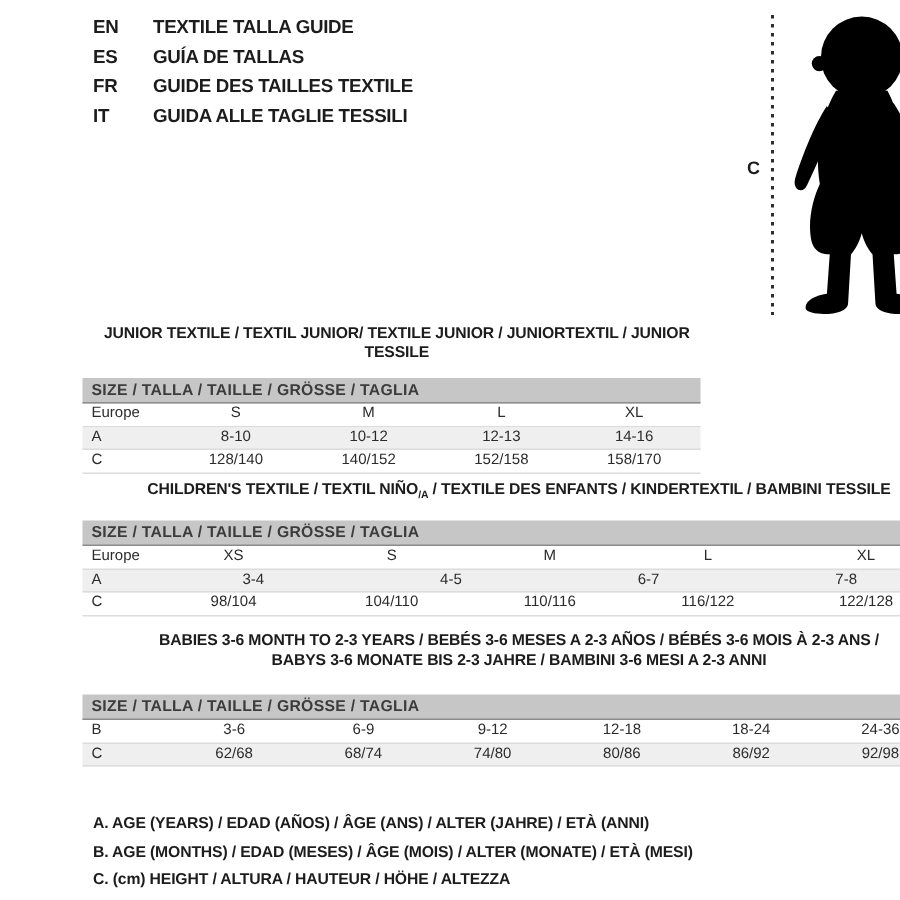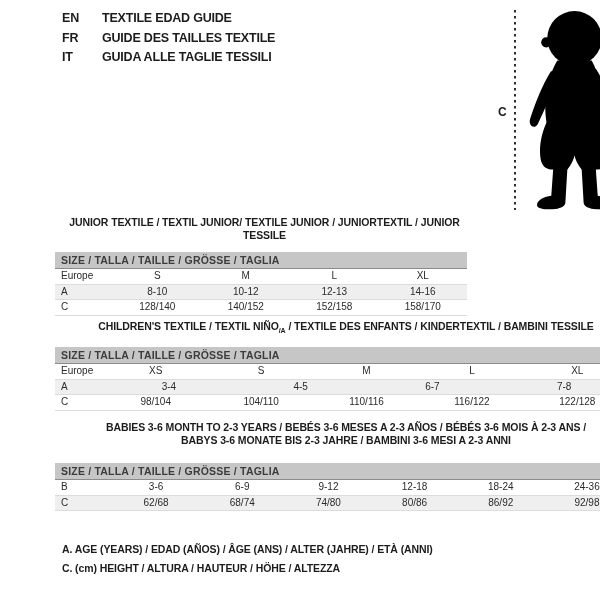--- a/index.html
+++ b/index.html
@@ -42,21 +42,25 @@
   .footnotes { position:absolute; left:22px; top:540px; font-weight:bold; font-size:10.5px; line-height:18.5px; letter-spacing:-0.1px; }
 </style>
 </head>
 <body>
 
 <div class="page">
 
   <div class="lang-list">
     <div class="lang-row">
       <span class="lang-code">EN</span>
-      <span class="lang-title">TEXTILE EDAD GUIDE</span>
+      <span class="lang-title">TEXTILE TALLA GUIDE</span>
+    </div>
+    <div class="lang-row">
+      <span class="lang-code">ES</span>
+      <span class="lang-title">GUÍA DE TALLAS</span>
     </div>
     <div class="lang-row">
       <span class="lang-code">FR</span>
       <span class="lang-title">GUIDE DES TAILLES TEXTILE</span>
     </div>
     <div class="lang-row">
       <span class="lang-code">IT</span>
       <span class="lang-title">GUIDA ALLE TAGLIE TESSILI</span>
     </div>
   </div>
@@ -158,16 +162,17 @@
       <span class="t-cell">68/74</span>
       <span class="t-cell">74/80</span>
       <span class="t-cell">80/86</span>
       <span class="t-cell">86/92</span>
       <span class="t-cell">92/98</span>
     </div>
   </div>
 
   <div class="footnotes">
     <div>A. AGE (YEARS) / EDAD (AÑOS) / ÂGE (ANS) / ALTER (JAHRE) / ETÀ (ANNI)</div>
+    <div>B. AGE (MONTHS) / EDAD (MESES) / ÂGE (MOIS) / ALTER (MONATE) / ETÀ (MESI)</div>
     <div>C. (cm) HEIGHT / ALTURA / HAUTEUR / HÖHE / ALTEZZA</div>
   </div>
 
 </div>
 
 </body></html>

